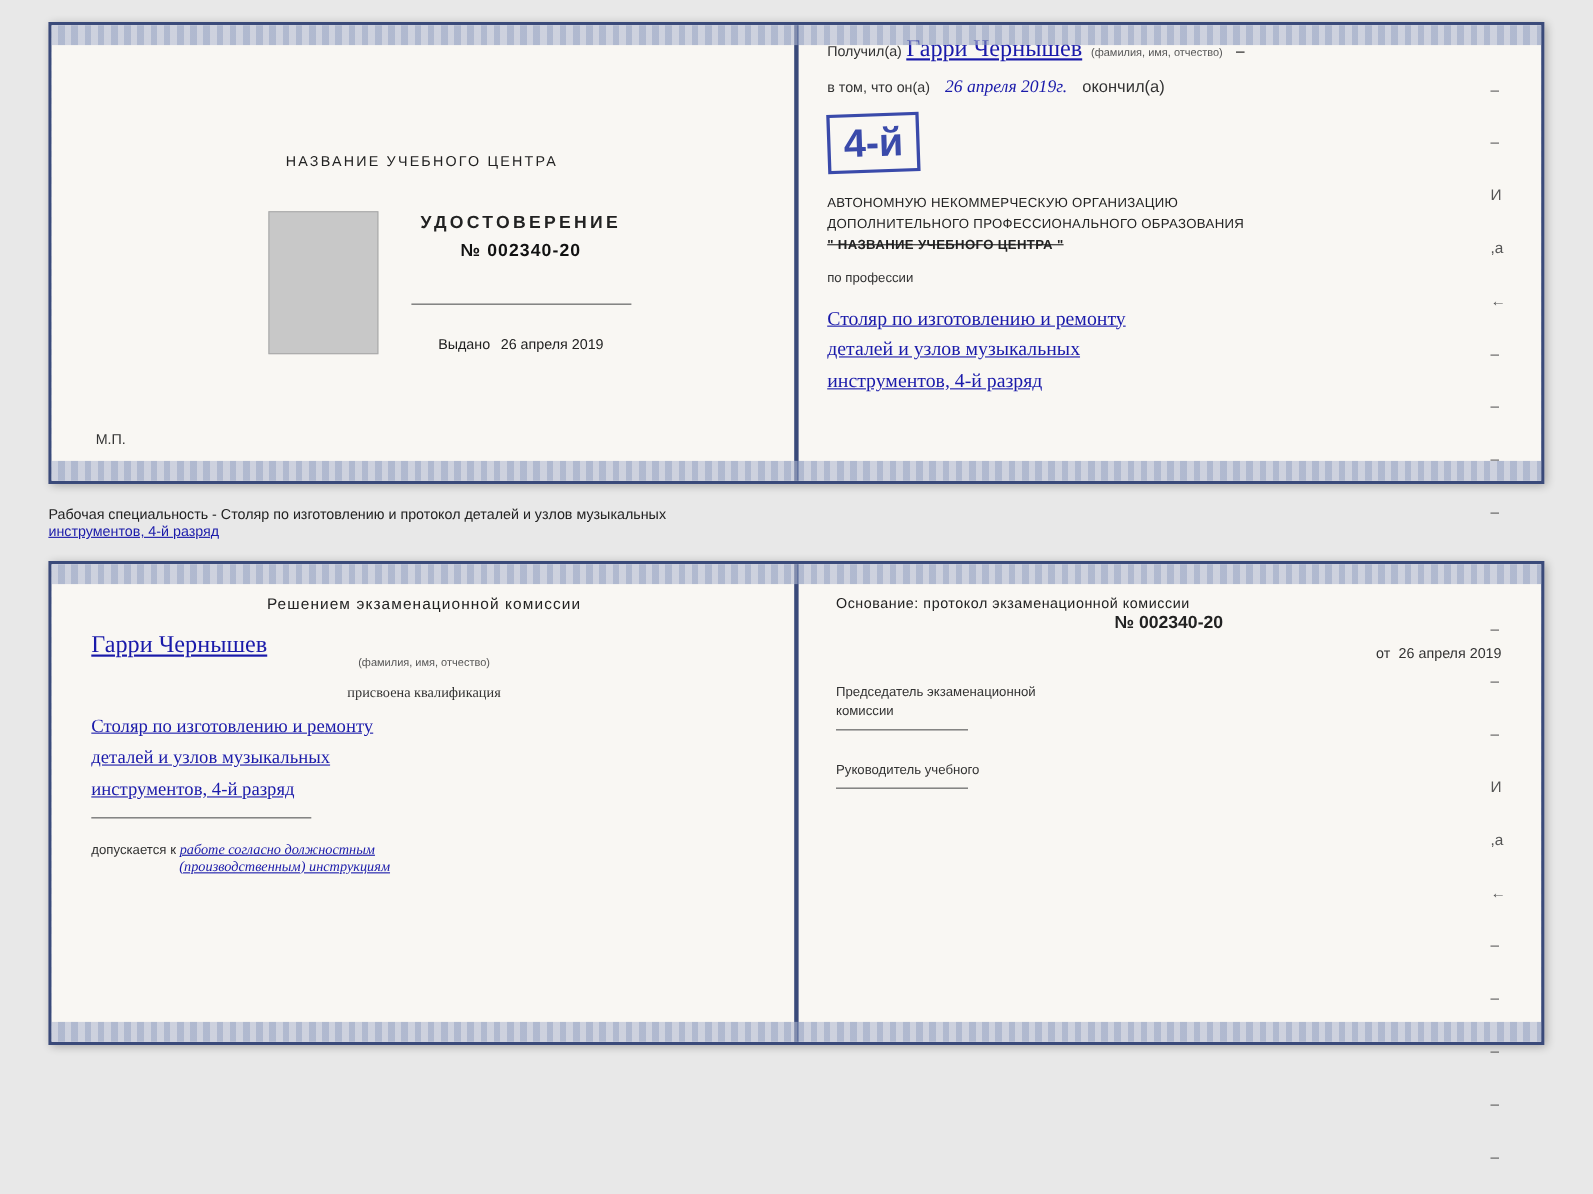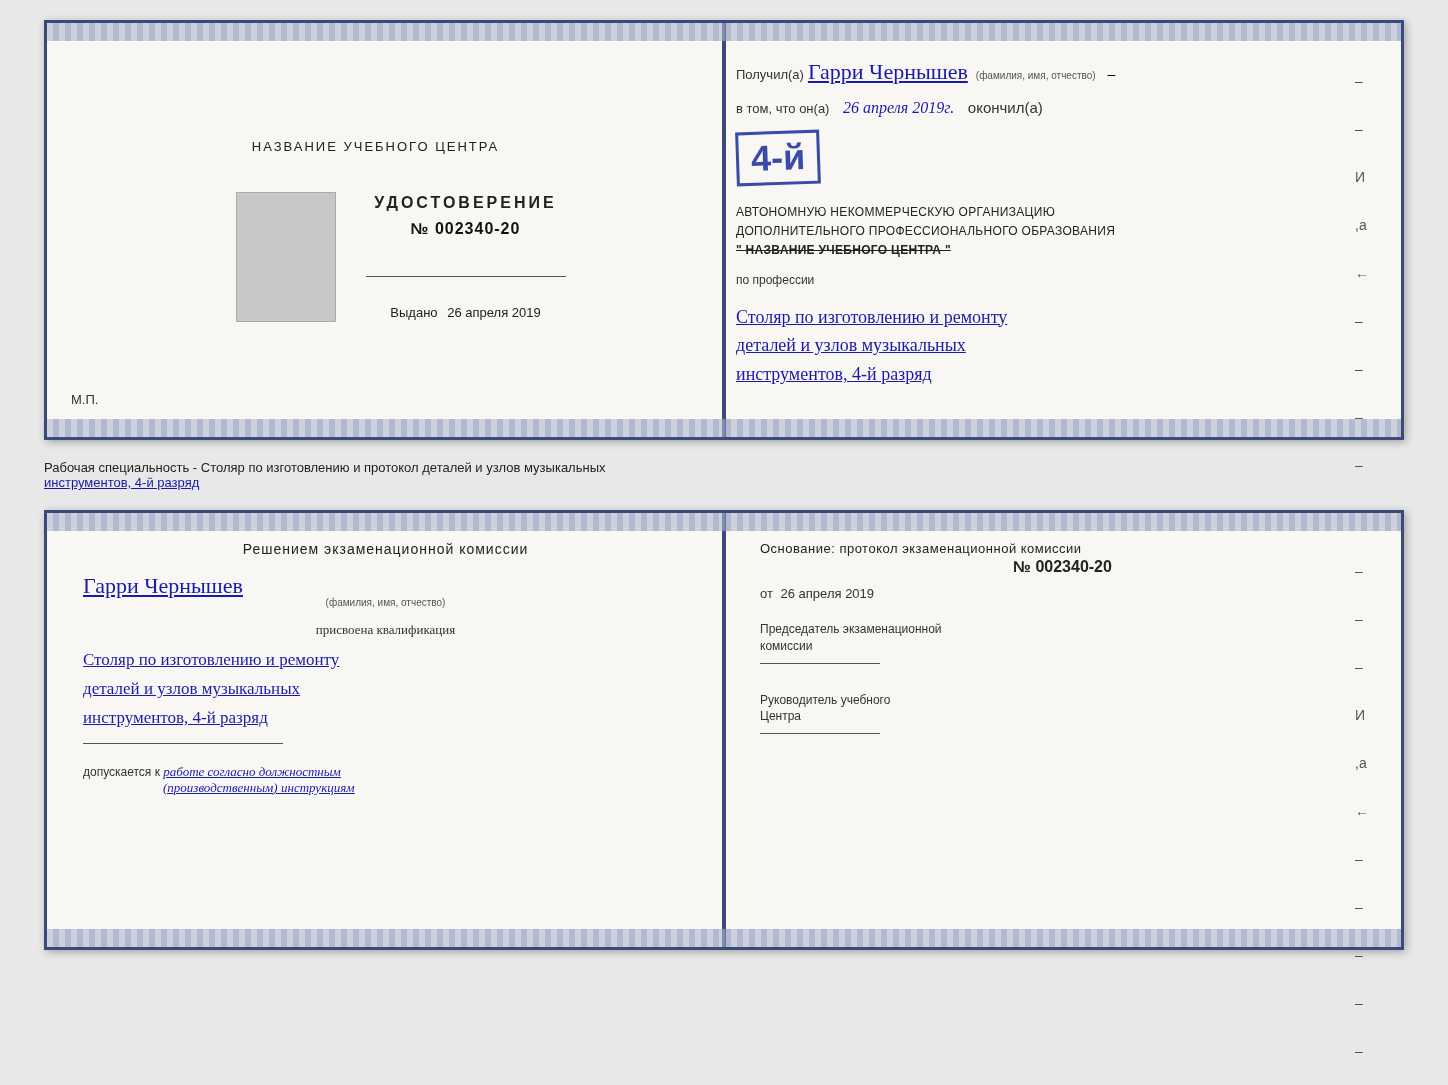--- a/index.html
+++ b/index.html
@@ -30,35 +30,35 @@
       position: absolute;
       top: 0; bottom: 0;
       left: 50%;
       width: 4px;
       background: #3a4a7a;
       transform: translateX(-50%);
     }
 
     .page-left, .page-right {
       flex: 1;
-      padding: 30px 12px;
+      padding: 30px 28px;
       position: relative;
       background: #f9f7f3;
     }
 
     .page-left {
       border-right: none;
       display: flex;
       flex-direction: column;
       align-items: center;
       justify-content: center;
     }
 
     .page-right {
-      padding: 36px 32px;
+      padding: 8px 32px;
     }
 
     
     .document-spread::before {
       content: '';
       position: absolute;
       top: 0; bottom: 0; left: 0;
       width: 28px;
       background: repeating-linear-gradient(
         180deg,
@@ -139,21 +139,21 @@
     .vydano-line {
       font-family: Arial, sans-serif;
       font-size: 13px;
       color: #222;
       margin-top: 20px;
     }
 
     .mp-label {
       position: absolute;
       bottom: 30px;
-      left: 24px;
+      left: 40px;
       font-size: 13px;
       color: #333;
       font-family: Arial, sans-serif;
     }
 
     
     .h-line {
       border: none;
       border-top: 1px solid #555;
       width: 200px;
@@ -375,21 +375,21 @@
       font-weight: bold;
       text-align: center;
       margin-bottom: 10px;
     }
 
     .ot-line {
       font-size: 13px;
       color: #333;
       font-family: Arial, sans-serif;
       margin-bottom: 20px;
-      text-align: left;
+      text-align: right;
     }
 
     .predsedatel-text {
       font-size: 12px;
       color: #333;
       font-family: Arial, sans-serif;
       margin-top: 14px;
       line-height: 1.4;
     }
 
@@ -546,21 +546,20 @@
     </div>
 
     <div class="predsedatel-text">
       <div>Председатель экзаменационной</div>
       <div>комиссии</div>
       <div class="sign-line"></div>
     </div>
 
     <div class="rukovoditel-text">
       <div>Руководитель учебного</div>
-      <div>Центра</div>
       <div class="sign-line"></div>
     </div>
 
     <div class="right-side-dashes">
       <span>–</span>
       <span>–</span>
       <span>–</span>
       <span>И</span>
       <span>,а</span>
       <span>←</span>

